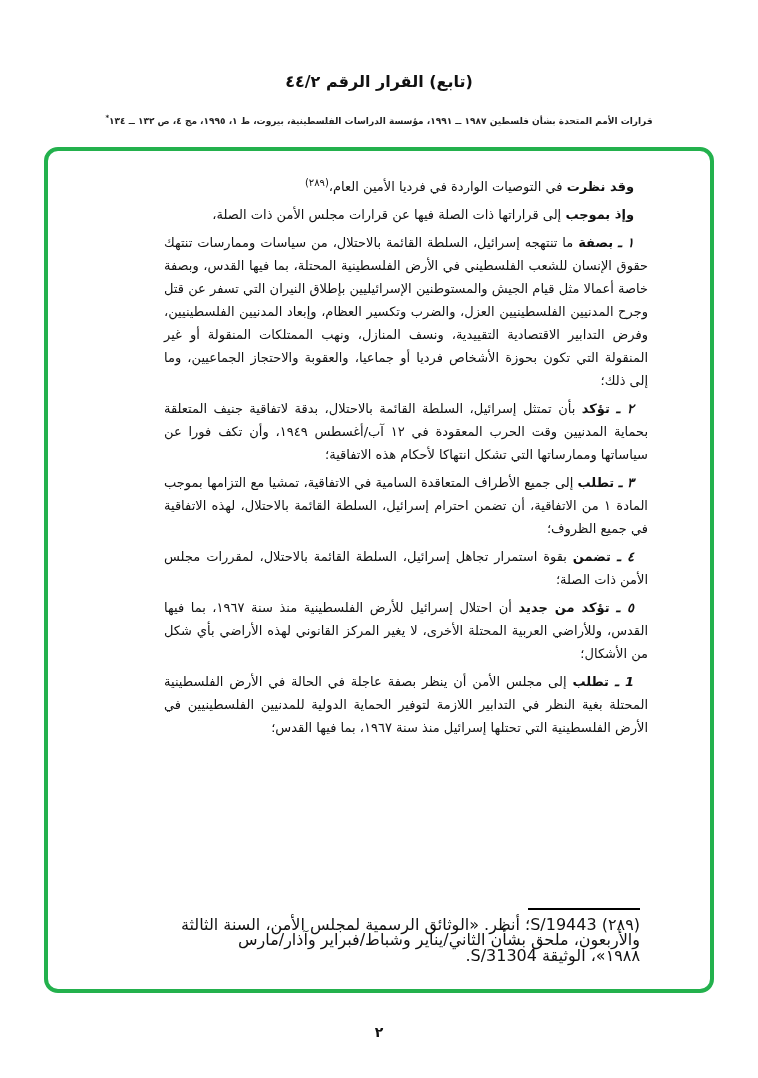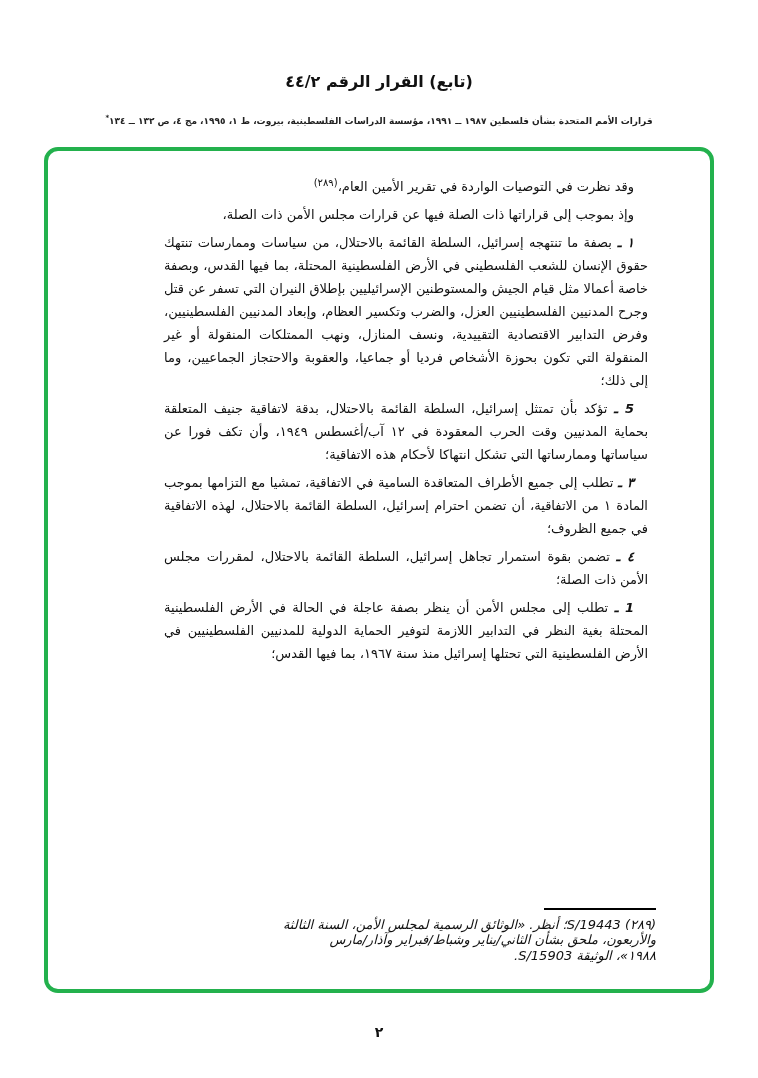--- a/index.html
+++ b/index.html
@@ -68,40 +68,39 @@
   }
   .para {
     margin: 0 0 5px 0;
     text-indent: 14px;
   }
   .para .num {
     font-weight: bold;
     font-style: italic;
   }
   .para .lead {
-    font-weight: normal;
+    font-weight: bold;
   }
   .para sup {
     font-size: 10px;
     vertical-align: super;
     line-height: 0;
   }
 
   
   .footnote {
     position: absolute;
-    right: 54px;
+    right: 70px;
     bottom: 26px;
     width: 352px;
     direction: rtl;
     text-align: right;
-    font-size: 13px;
+    font-size: 16px;
     line-height: 15.5px;
     color: #111;
-    font-style: italic;
   }
   .footnote-rule {
     width: 112px;
     height: 2px;
     background: #000;
     margin: 0 0 7px 0; 
   }
   .footnote-line {
     white-space: nowrap;
   }
@@ -126,65 +125,70 @@
     <div class="header-title">(تابع) القرار الرقم ٤٤/٢</div>
     <div class="header-source"><span>قرارات الأمم المتحدة بشأن فلسطين ١٩٨٧ ــ ١٩٩١، مؤسسة الدراسات الفلسطينية، بيروت، ط ١، ١٩٩٥، مج ٤، ص ١٣٢ ــ ١٣٤</span><sup>*</sup></div>
   </div>
 
   <div class="green-box" style="border-color: rgb(35, 177, 77);">
 
     <div class="text-column">
 
       <p class="para">
         <b class="lead">وقد نظرت</b>
-        <span>في التوصيات الواردة في تقرير الأمين العام،</span><sup>(٢٨٩)</sup>
+        <span>في التوصيات الواردة في فرديا الأمين العام،</span><sup>(٢٨٩)</sup>
       </p>
 
       <p class="para">
         <b class="lead">وإذ بموجب</b>
         <span>إلى قراراتها ذات الصلة فيها عن قرارات مجلس الأمن ذات الصلة،</span>
       </p>
 
       <p class="para">
         <span class="num">١ ـ</span>
         <b class="lead">بصفة</b>
         <span>ما تنتهجه إسرائيل، السلطة القائمة بالاحتلال، من سياسات وممارسات تنتهك حقوق الإنسان للشعب الفلسطيني في الأرض الفلسطينية المحتلة، بما فيها القدس، وبصفة خاصة أعمالا مثل قيام الجيش والمستوطنين الإسرائيليين بإطلاق النيران التي تسفر عن قتل وجرح المدنيين الفلسطينيين العزل، والضرب وتكسير العظام، وإبعاد المدنيين الفلسطينيين، وفرض التدابير الاقتصادية التقييدية، ونسف المنازل، ونهب الممتلكات المنقولة أو غير المنقولة التي تكون بحوزة الأشخاص فرديا أو جماعيا، والعقوبة والاحتجاز الجماعيين، وما إلى ذلك؛</span>
       </p>
 
       <p class="para">
-        <span class="num">5 ـ</span>
+        <span class="num">٢ ـ</span>
         <b class="lead">تؤكد</b>
         <span>بأن تمتثل إسرائيل، السلطة القائمة بالاحتلال، بدقة لاتفاقية جنيف المتعلقة بحماية المدنيين وقت الحرب المعقودة في ١٢ آب/أغسطس ١٩٤٩، وأن تكف فورا عن سياساتها وممارساتها التي تشكل انتهاكا لأحكام هذه الاتفاقية؛</span>
       </p>
 
       <p class="para">
         <span class="num">٣ ـ</span>
         <b class="lead">تطلب</b>
         <span>إلى جميع الأطراف المتعاقدة السامية في الاتفاقية، تمشيا مع التزامها بموجب المادة ١ من الاتفاقية، أن تضمن احترام إسرائيل، السلطة القائمة بالاحتلال، لهذه الاتفاقية في جميع الظروف؛</span>
       </p>
 
       <p class="para">
         <span class="num">٤ ـ</span>
         <b class="lead">تضمن</b>
         <span>بقوة استمرار تجاهل إسرائيل، السلطة القائمة بالاحتلال، لمقررات مجلس الأمن ذات الصلة؛</span>
       </p>
 
+      <p class="para">
+        <span class="num">٥ ـ</span>
+        <b class="lead">تؤكد من جديد</b>
+        <span>أن احتلال إسرائيل للأرض الفلسطينية منذ سنة ١٩٦٧، بما فيها القدس، وللأراضي العربية المحتلة الأخرى، لا يغير المركز القانوني لهذه الأراضي بأي شكل من الأشكال؛</span>
+      </p>
 
       <p class="para">
         <span class="num">1 ـ</span>
         <b class="lead">تطلب</b>
         <span>إلى مجلس الأمن أن ينظر بصفة عاجلة في الحالة في الأرض الفلسطينية المحتلة بغية النظر في التدابير اللازمة لتوفير الحماية الدولية للمدنيين الفلسطينيين في الأرض الفلسطينية التي تحتلها إسرائيل منذ سنة ١٩٦٧، بما فيها القدس؛</span>
       </p>
 
     </div>
 
     <div class="footnote">
       <div class="footnote-rule"></div>
       <div class="footnote-line">(٢٨٩) S/19443؛ أنظر. «الوثائق الرسمية لمجلس الأمن، السنة الثالثة</div>
       <div class="footnote-line">والأربعون، ملحق بشأن الثاني/يناير وشباط/فبراير وآذار/مارس</div>
-      <div class="footnote-line">١٩٨٨»، الوثيقة S/15903.</div>
+      <div class="footnote-line">١٩٨٨»، الوثيقة S/31304.</div>
     </div>
 
   </div>
 
   <div class="page-number">٢</div>
 
 </div>
 
 </body></html>

